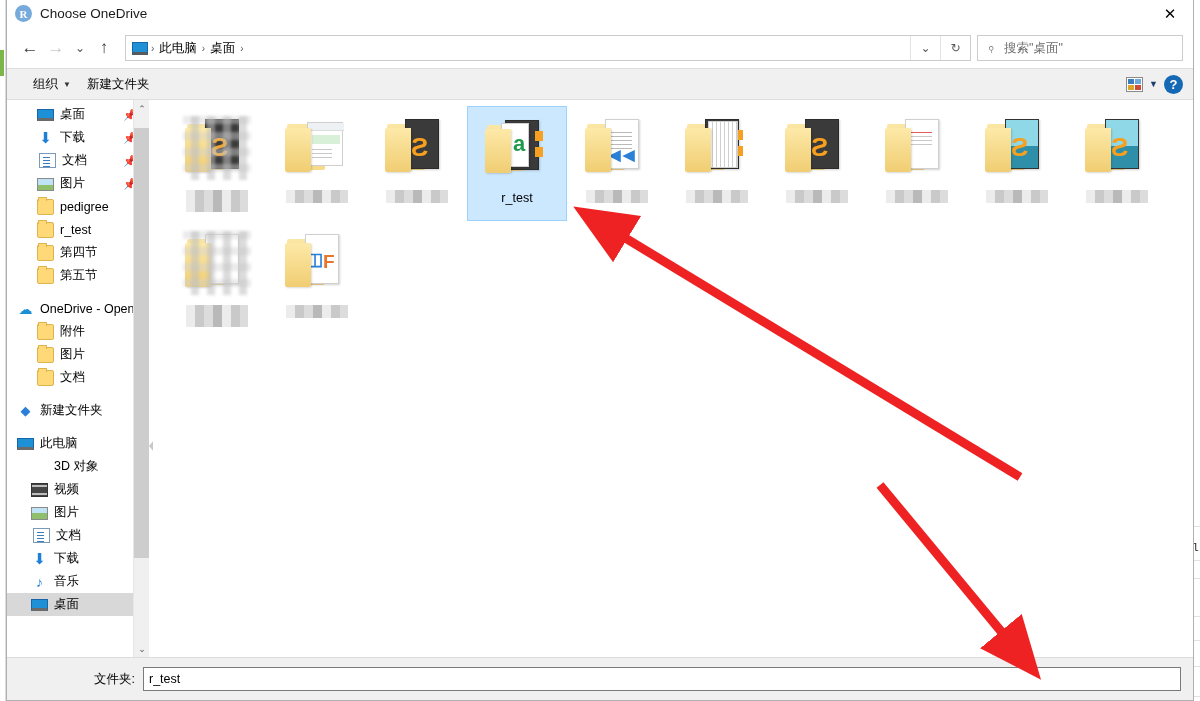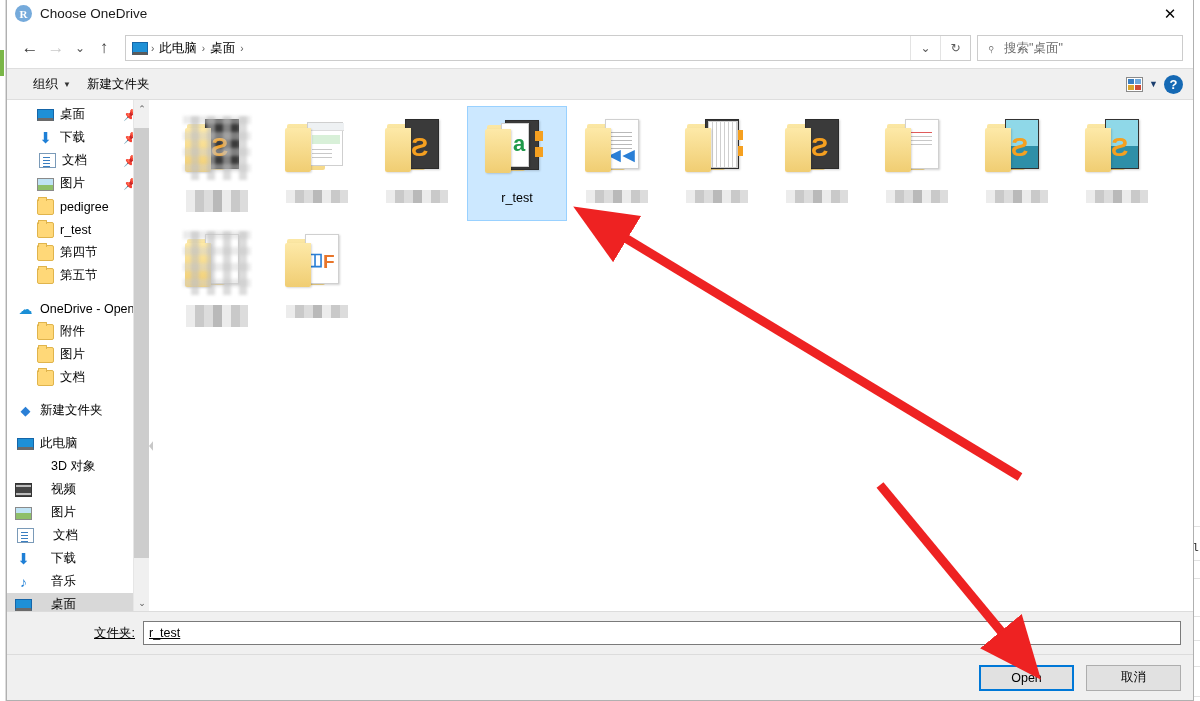--- a/index.html
+++ b/index.html
@@ -162,21 +162,21 @@
     position: relative;
     overflow: hidden;
   }
   #sidebar-inner { position: absolute; inset: 0; padding-top: 3px; }
   .nav-row {
     height: 23px; display: flex; align-items: center;
     font-size: 12.5px; color: #000;
     padding-left: 10px; position: relative;
   }
   .nav-row.indent1 { padding-left: 30px; }
-  .nav-row.indent2 { padding-left: 8px; gap: 13px; }
+  .nav-row.indent2 { padding-left: 24px; }
   .nav-row.selected { background: #d8d8d8; }
   .nav-label { margin-left: 6px; white-space: nowrap; }
   .pin {
     position: absolute; right: 12px; top: 6px;
     color: #8d8d8d; font-size: 11px;
   }
   .ico { width: 17px; height: 16px; position: relative; flex: 0 0 17px; }
 
   .ico-folder { background: #ffd878; border: 1px solid #e0b44c; border-radius: 1px 2px 2px 2px; }
   .ico-folder::before {
@@ -338,21 +338,20 @@
   }
   .tab-orange2 {
     position: absolute; left: 52px; top: 30px; width: 8px; height: 10px; background: #f5a020;
   }
 
   
   #bottom { background: #f0f0f0; border-top: 1px solid #dcdcdc; }
   #filename-row {
     height: 42px; display: flex; align-items: center;
     padding-left: 18px;
-    text-decoration: underline;
   }
   #fn-label {
     width: 118px; text-align: right; padding-right: 8px;
     font-size: 12.5px; color: #000;
   }
   #fn-input {
     flex: 1; height: 24px; margin-right: 12px;
     border: 1px solid #7a7a7a; background: #ffffff;
     font-size: 12.5px; color: #000;
     display: flex; align-items: center; padding-left: 5px;
@@ -681,24 +680,20 @@
           </div>
         </div>
     </div>
   </div>
 
   <div id="bottom">
     <div id="filename-row">
       <div id="fn-label">文件夹:</div>
       <div id="fn-input">r_test</div>
     </div>
-    <div id="buttons-row">
-      <div class="dlgbtn focused">Open</div>
-      <div class="dlgbtn">取消</div>
-    </div>
   </div>
 </div>
 
 <svg id="annot" width="1200" height="701">
   <defs>
     <marker id="ah" markerWidth="7" markerHeight="7" refX="5.6" refY="3" orient="auto">
       <path d="M0,0 L7,3 L0,6 Z" fill="#ee2222"></path>
     </marker>
   </defs>
   <line x1="1020" y1="477" x2="584" y2="213" stroke="#ee2222" stroke-width="9" marker-end="url(#ah)"></line>

